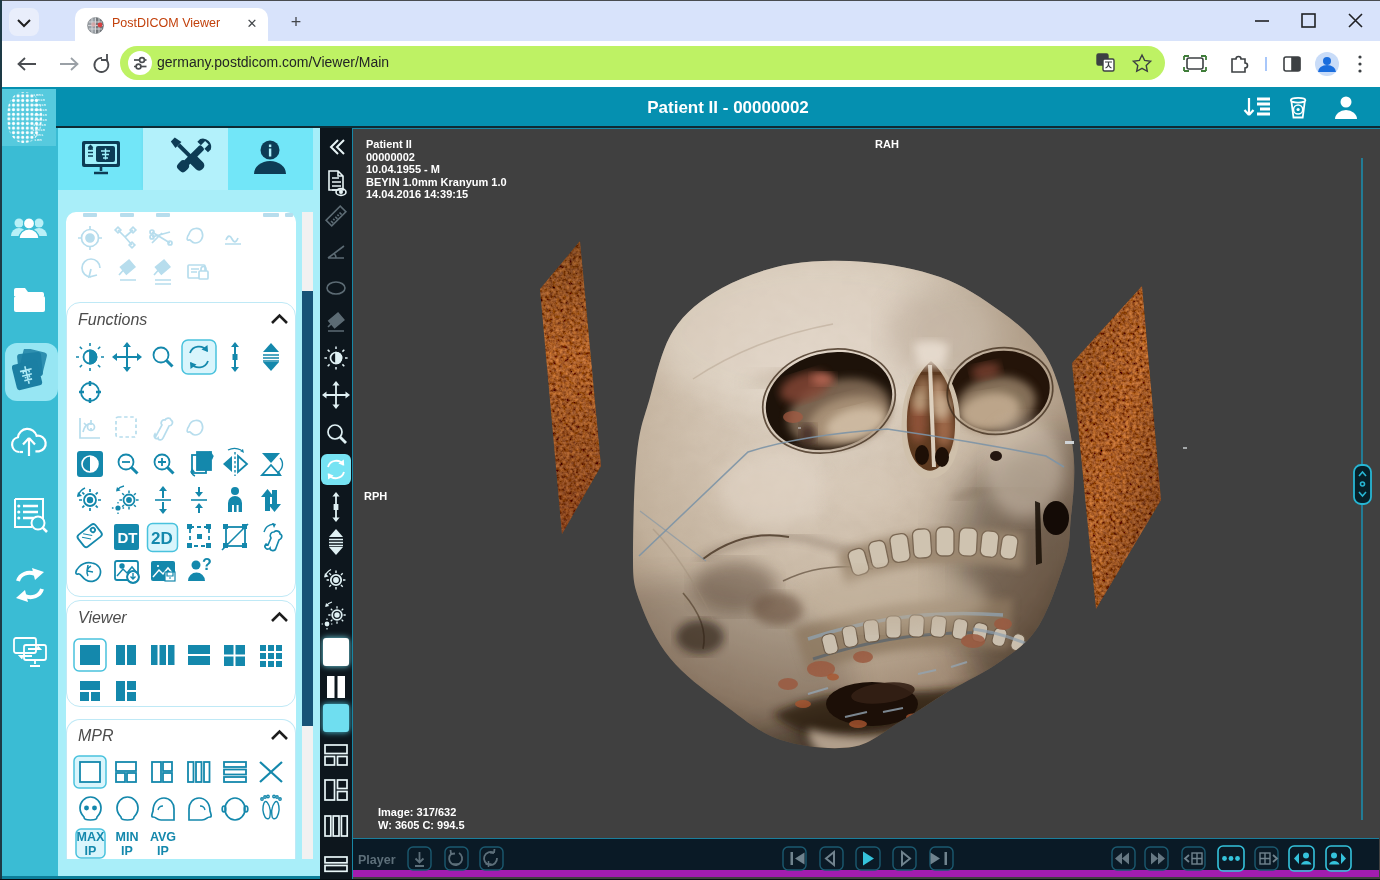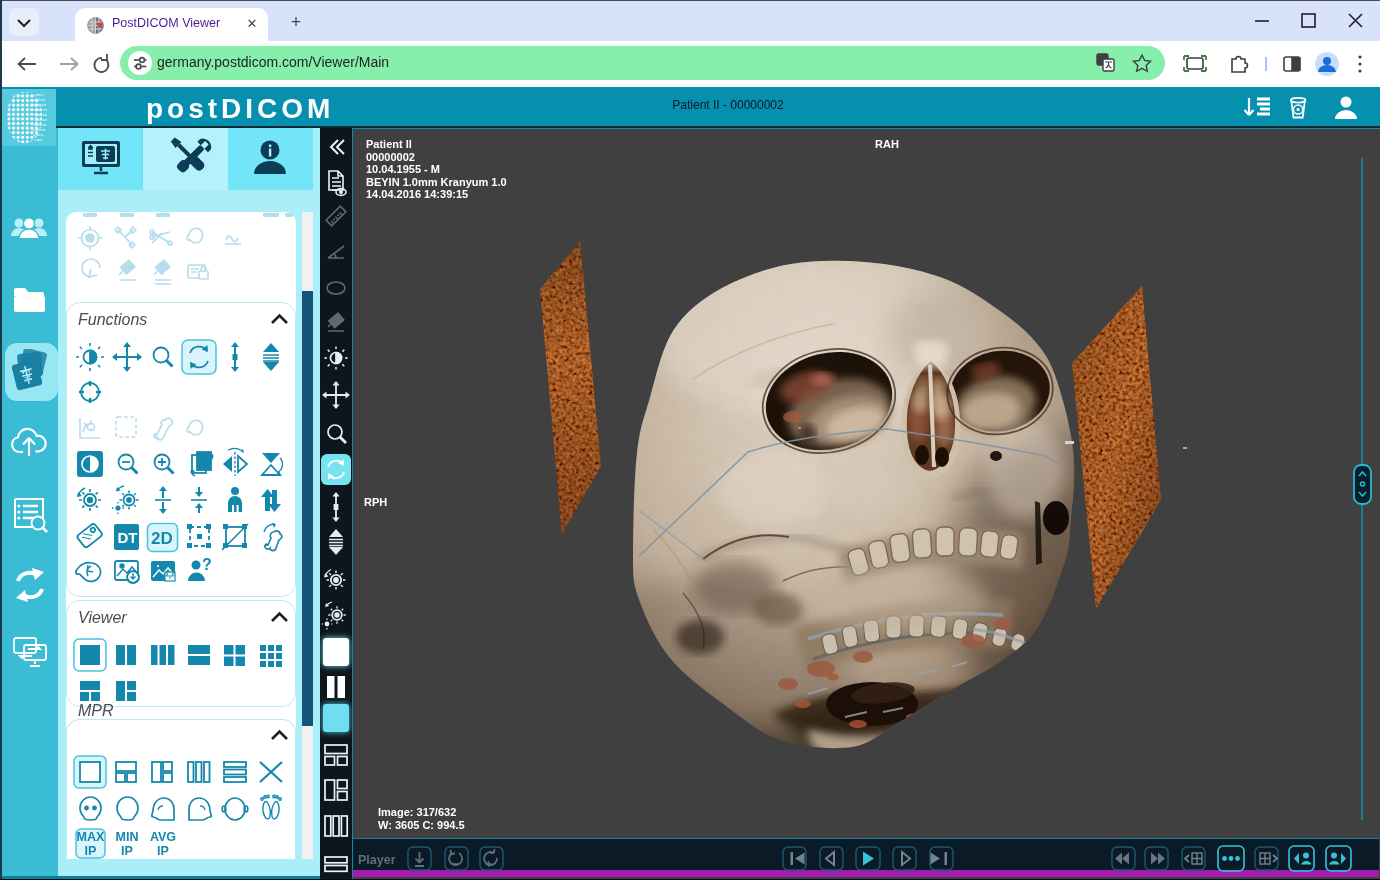--- a/index.html
+++ b/index.html
@@ -3,32 +3,32 @@
 <meta charset="utf-8">
 <style>
 * { margin:0; padding:0; box-sizing:border-box; }
 html,body { width:1380px; height:880px; overflow:hidden; background:#000; font-family:"Liberation Sans", sans-serif; }
 #page { position:relative; width:1380px; height:880px; }
 .abs { position:absolute; }
 
 #tabstrip { position:absolute; left:0; top:0; width:1380px; height:41px; background:#d8e3fb; border-top:1px solid #494c50; }
 #tabstrip .chev { position:absolute; left:9px; top:7px; width:30px; height:28px; background:#e9eefb; border-radius:8px; color:#1f1f1f; font-size:14px; text-align:center; line-height:28px; }
 #activetab { position:absolute; left:75px; top:7px; width:193px; height:34px; background:#fff; border-radius:10px 10px 0 0; }
-#activetab .title { position:absolute; left:37px; top:8px; font-size:12.5px; color:#4c1d95; }
+#activetab .title { position:absolute; left:37px; top:8px; font-size:12.5px; color:#c2410c; }
 #activetab .close { position:absolute; right:8px; top:8px; width:16px; height:16px; color:#45494d; font-size:13px; line-height:16px; text-align:center; }
 #newtab { position:absolute; left:285px; top:10px; width:22px; height:22px; color:#44474b; font-size:18px; line-height:22px; text-align:center; }
 #wincontrols { position:absolute; right:0; top:0; height:40px; width:150px; color:#202124; }
 #toolbar { position:absolute; left:0; top:41px; width:1380px; height:46px; background:#ffffff; }
-#omnibox { position:absolute; left:120px; top:5px; width:1045px; height:34px; background:#86efac; border-radius:17px; }
+#omnibox { position:absolute; left:120px; top:5px; width:1045px; height:34px; background:#bef264; border-radius:17px; }
 #omnibox .url { position:absolute; left:37px; top:8px; font-size:14px; color:#222426; }
 
 #appheader { position:absolute; left:0; top:87px; width:1380px; height:39px; background:#0590b0; }
 #hdrshadow { position:absolute; left:0; top:126px; width:1380px; height:2px; background:#0e2a33; }
 #appheader .brand { position:absolute; left:146px; top:6px; font-size:28px; font-weight:bold; color:#fff; letter-spacing:4px; }
-#appheader .title { position:absolute; left:76px; right:0; top:11px; text-align:center; font-size:12px; font-weight:normal; color:#0f172a; }
+#appheader .title { position:absolute; left:76px; right:0; top:11px; text-align:center; font-size:17px; font-weight:bold; color:#ffffff; }
 #logo { position:absolute; left:2px; top:89px; width:54px; height:57px; background:#56cade; z-index:5; }
 
 #sidebar { position:absolute; left:0; top:128px; width:58px; height:748px; background:#3abcd4; }
 #sidebar .sel { position:absolute; left:5px; top:215px; width:53px; height:58px; background:#97e6f3; border-radius:12px; }
 
 #panel { position:absolute; left:58px; top:128px; width:262px; height:748px; background:#a6eef9; }
 #tabs { position:absolute; left:0; top:0; width:262px; height:62px; }
 .tab { position:absolute; top:0; width:85px; height:62px; background:#72e6f8; }
 .tab.sel { background:#b3f1fb; box-shadow:2px 0 4px rgba(0,60,80,.25); }
 #panelbody { position:absolute; left:0; top:62px; width:262px; height:686px; background:#a9eef9; }
@@ -133,21 +133,20 @@
       <circle cx="147" cy="11" r="4" fill="#1a6ddd"></circle>
       <path d="M138 22 a9 7 0 0 1 18 0 z" fill="#1a6ddd"></path>
       <g fill="#3c4043">
           <circle cx="180" cy="7" r="1.6"></circle>
           <circle cx="180" cy="14" r="1.6"></circle>
           <circle cx="180" cy="21" r="1.6"></circle>
         </g>
     </svg>
   </div>
   <div id="appheader">
-    <div class="brand">postDICOM</div>
     <div class="title">Patient II - 00000002</div>
     <svg class="abs" style="left:1243px;top:8px" width="120" height="26" viewBox="0 0 120 26">
       <g stroke="#fff" stroke-width="2.2" fill="none">
         <path d="M6 3 v17 M6 20 l-4.5 -5 M6 20 l4.5 -5"></path>
         <path d="M14 4 h13 M14 9 h13 M17 14 h10 M14 19 h13" stroke-width="3.2"></path>
       </g>
       <g stroke="#fff" stroke-width="1.8" fill="none">
         <path d="M48.5 7 l2 15.5 h9.2 l2 -15.5"></path>
         <ellipse cx="55.1" cy="5.2" rx="7.3" ry="2.4"></ellipse>
         <circle cx="55.1" cy="14.5" r="4.6" stroke-width="1.5"></circle>
@@ -265,21 +264,21 @@
       <div class="tab" style="left:170px"></div>
     </div>
     <div id="panelbody"></div>
   </div>
   <div id="whitecard"></div>
   <div class="seccard" style="top:302px;height:295px"></div>
   <div class="seccard" style="top:600px;height:107px"></div>
   <div class="seccard" style="top:719px;height:140px;border-radius:14px 14px 0 0;border-bottom:none"></div>
   <div class="sechead abs" style="left:78px;top:311px">Functions</div>
   <div class="sechead abs" style="left:78px;top:609px">Viewer</div>
-  <div class="sechead abs" style="left:78px;top:702px">MPR</div>
+  <div class="sechead abs" style="left:78px;top:727px">MPR</div>
   <svg class="abs" style="left:58px;top:128px" width="262" height="752" viewBox="58 128 262 752">
 
     <g fill="none" stroke="#0d3c55" stroke-width="2.2">
       <g>
         <rect x="82" y="141" width="38" height="26" rx="2" fill="#0d3c55" stroke="none"></rect>
         <rect x="85" y="144" width="32" height="20" rx="1" fill="#9ff0fb" stroke="none"></rect>
         <rect x="96" y="146" width="19" height="16" rx="2" fill="#0d3c55" stroke="none"></rect>
         <g stroke="#9ff0fb" stroke-width="1.4">
             <path d="M105.5 148.5 v11 M101 151 h9 M102 154.5 h7 M103 158 h5"></path>
           </g>
@@ -931,21 +930,21 @@
         <rect x="1001" y="336" width="17" height="39" rx="7" fill="#062029" stroke="#27b6d4" stroke-width="1.8"></rect>
         <g stroke="#27b6d4" stroke-width="1.6" fill="none">
           <path d="M1006 347 l3.5 -4 3.5 4"></path>
           <circle cx="1009.5" cy="355" r="2"></circle>
           <path d="M1006 363 l3.5 4 3.5 -4"></path>
         </g>
       </g>
     </svg>
     <div class="vtext" style="left:13px; top:9px;">Patient II<br>00000002<br>10.04.1955 - M<br>BEYIN 1.0mm Kranyum 1.0<br>14.04.2016 14:39:15</div>
     <div class="vtext" style="left:522px; top:9px;">RAH</div>
-    <div class="vtext" style="left:11px; top:361px;margin-top:6px;">RPH</div>
+    <div class="vtext" style="left:11px; top:361px;">RPH</div>
     <div class="vtext" style="left:13px; top:677px;margin-left:12px;">Image: 317/632<br>W: 3605 C: 994.5</div>
     <div id="playerbar">
       <svg width="1026" height="39" viewBox="0 0 1026 39">
         <text x="5" y="25" font-size="12.5" font-weight="bold" fill="#5d6f7a" font-family="Liberation Sans">Player</text>
         <g fill="none" stroke="#1b5a70" stroke-width="1.4">
           <rect x="55" y="8" width="23" height="23" rx="5"></rect>
           <rect x="92" y="8" width="23" height="23" rx="5"></rect>
           <rect x="127" y="8" width="23" height="23" rx="5"></rect>
           <rect x="430" y="8" width="23" height="23" rx="5"></rect>
           <rect x="467" y="8" width="23" height="23" rx="5"></rect>

